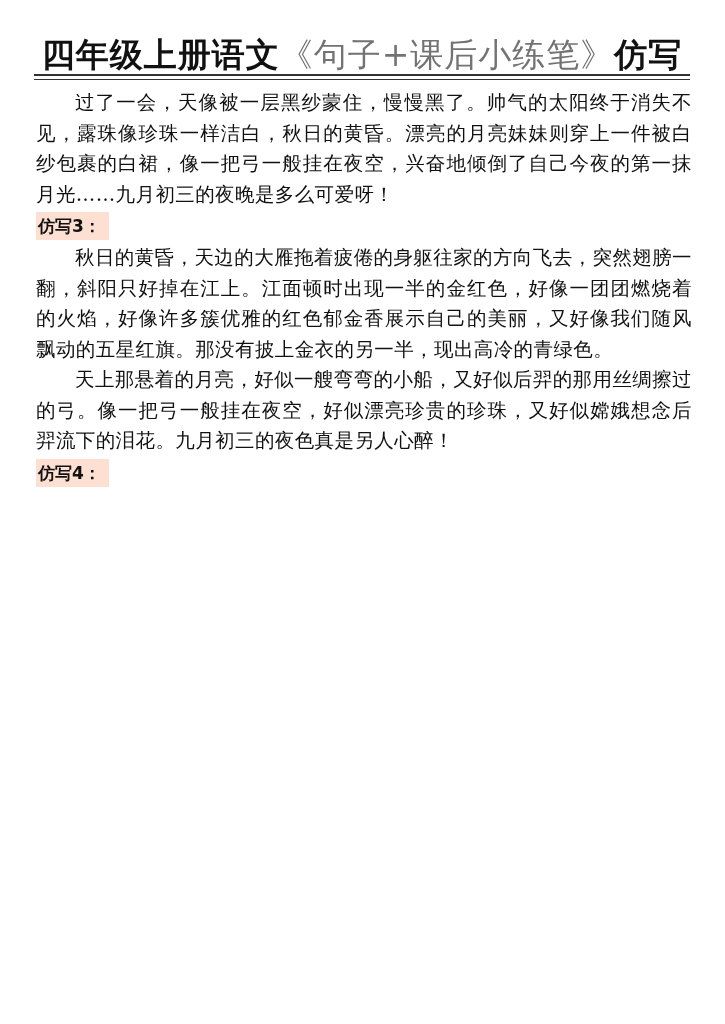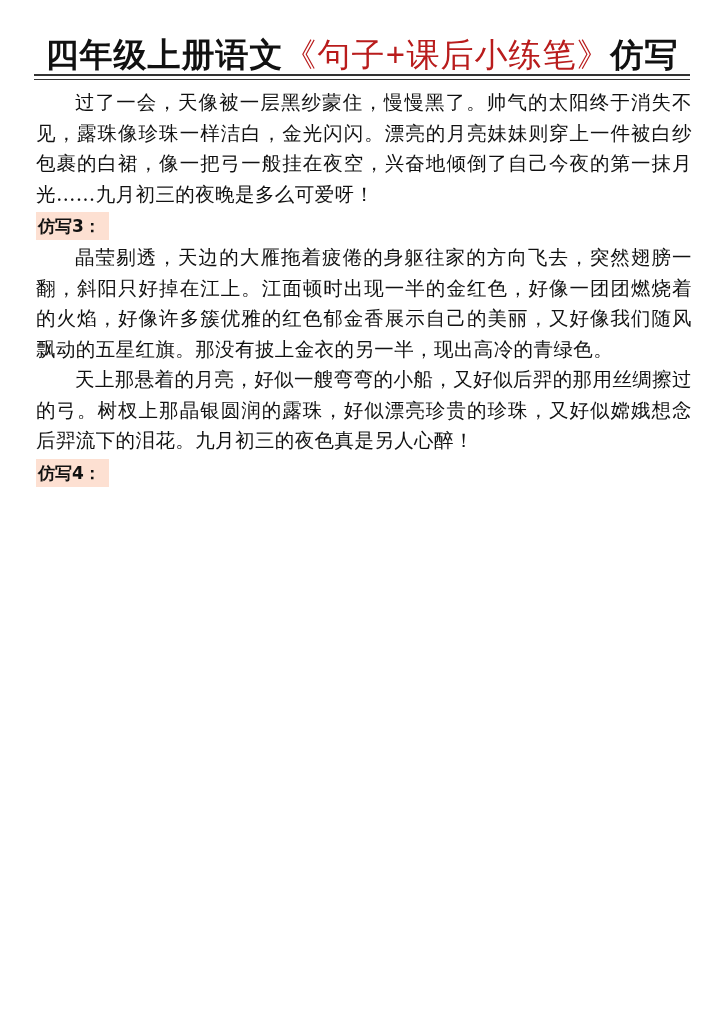--- a/index.html
+++ b/index.html
@@ -31,21 +31,21 @@
     }
     .title {
       font-family: "DejaVu Serif", "Liberation Serif", serif;
       font-size: 33px;
       line-height: 38px;
       letter-spacing: 1px;
       white-space: nowrap;
       font-weight: bold;
     }
     .title .black { color: #111111; font-family: Liberation Serif, serif; }
-    .title .red { color: #b91c1c; font-weight: normal; font-family: Liberation Mono, monospace; }
+    .title .red { color: #737373; font-weight: normal; }
     .title-rule {
       position: absolute;
       left: 34px;
       top: 74px;
       width: 656px;
       height: 6px;
       border-top: 2px solid #333333;
       border-bottom: 1.5px solid #333333;
       box-sizing: border-box;
     }
@@ -81,27 +81,27 @@
 <div class="page">
 
   <div class="title-wrap">
     <div class="title"><span class="black">四年级上册语文</span><span class="red">《句子+课后小练笔》</span><span class="black">仿写</span></div>
   </div>
   <div class="title-rule"></div>
 
   <div class="content">
 
     <div>
-      <p class="para">过了一会，天像被一层黑纱蒙住，慢慢黑了。帅气的太阳终于消失不见，露珠像珍珠一样洁白，金光闪闪。漂亮的月亮妹妹则穿上一件被白纱包裹的白裙，像一把弓一般挂在夜空，兴奋地倾倒了自己今夜的第一抹月光……九月初三的夜晚是多么可爱呀！</p>
+      <p class="para">过了一会，天像被一层黑纱蒙住，慢慢黑了。帅气的太阳终于消失不见，露珠像珍珠一样洁白，秋日的黄昏。漂亮的月亮妹妹则穿上一件被白纱包裹的白裙，像一把弓一般挂在夜空，兴奋地倾倒了自己今夜的第一抹月光……九月初三的夜晚是多么可爱呀！</p>
     </div>
 
     <div>
       <div class="label">仿写3：</div>
-      <p class="para">晶莹剔透，天边的大雁拖着疲倦的身躯往家的方向飞去，突然翅膀一翻，斜阳只好掉在江上。江面顿时出现一半的金红色，好像一团团燃烧着的火焰，好像许多簇优雅的红色郁金香展示自己的美丽，又好像我们随风飘动的五星红旗。那没有披上金衣的另一半，现出高冷的青绿色。</p>
-      <p class="para">天上那悬着的月亮，好似一艘弯弯的小船，又好似后羿的那用丝绸擦过的弓。树杈上那晶银圆润的露珠，好似漂亮珍贵的珍珠，又好似嫦娥想念后羿流下的泪花。九月初三的夜色真是另人心醉！</p>
+      <p class="para">秋日的黄昏，天边的大雁拖着疲倦的身躯往家的方向飞去，突然翅膀一翻，斜阳只好掉在江上。江面顿时出现一半的金红色，好像一团团燃烧着的火焰，好像许多簇优雅的红色郁金香展示自己的美丽，又好像我们随风飘动的五星红旗。那没有披上金衣的另一半，现出高冷的青绿色。</p>
+      <p class="para">天上那悬着的月亮，好似一艘弯弯的小船，又好似后羿的那用丝绸擦过的弓。像一把弓一般挂在夜空，好似漂亮珍贵的珍珠，又好似嫦娥想念后羿流下的泪花。九月初三的夜色真是另人心醉！</p>
     </div>
 
     <div>
       <div class="label">仿写4：</div>
     </div>
 
   </div>
 </div>
 
 </body></html>

